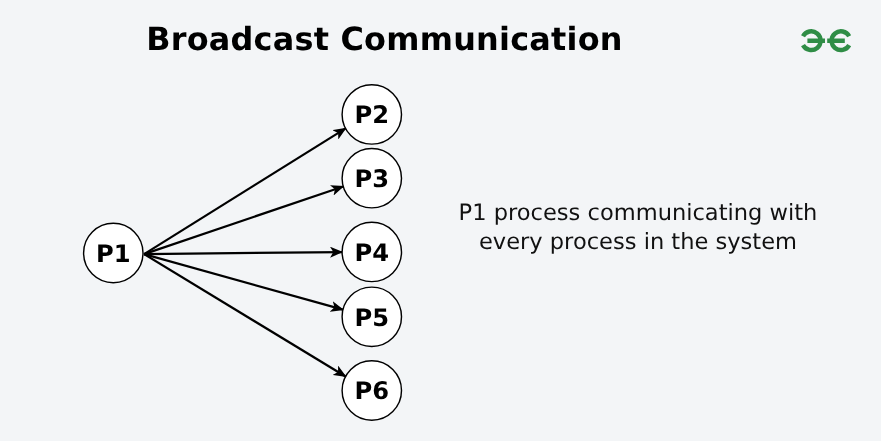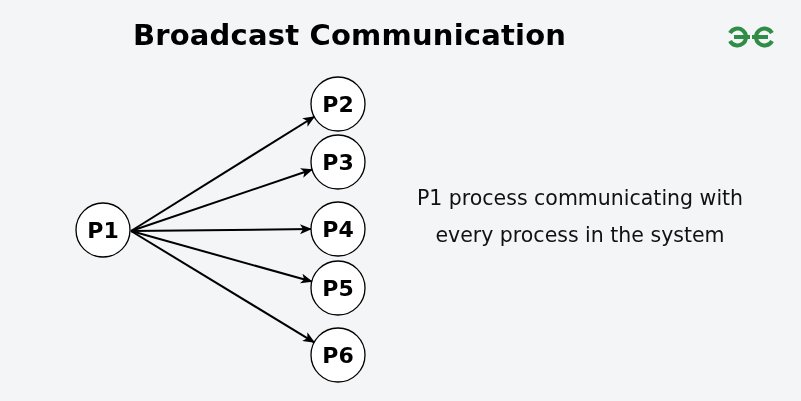--- a/index.html
+++ b/index.html
@@ -15,21 +15,21 @@
     color: #000; letter-spacing: 0.2px;
   }
   .logo { position: absolute; left: 726px; top: 24px; width: 50px; height: 26px; }
   svg.diagram { position: absolute; left: 0; top: 0; }
   .node-label {
     font-family: "DejaVu Sans", "Liberation Sans", sans-serif;
     font-weight: bold; font-size: 22px; fill: #000;
   }
   .caption {
     position: absolute; left: 405px; width: 350px; top: 180px;
-    text-align: center; font-size: 20.5px; line-height: 37px; color: #111;
+    text-align: center; font-size: 20.5px; line-height: 26px; color: #111;
   }
 </style>
 </head>
 <body>
 
 <div class="title">Broadcast Communication</div>
 
 <svg class="logo" viewBox="0 0 50 26">
   <g fill="none" stroke="#2f8d46" stroke-width="4" stroke-linecap="butt">
     <path d="M4 9 A8.5 8.5 0 1 1 4 17 M 8 13 H 24"></path>

